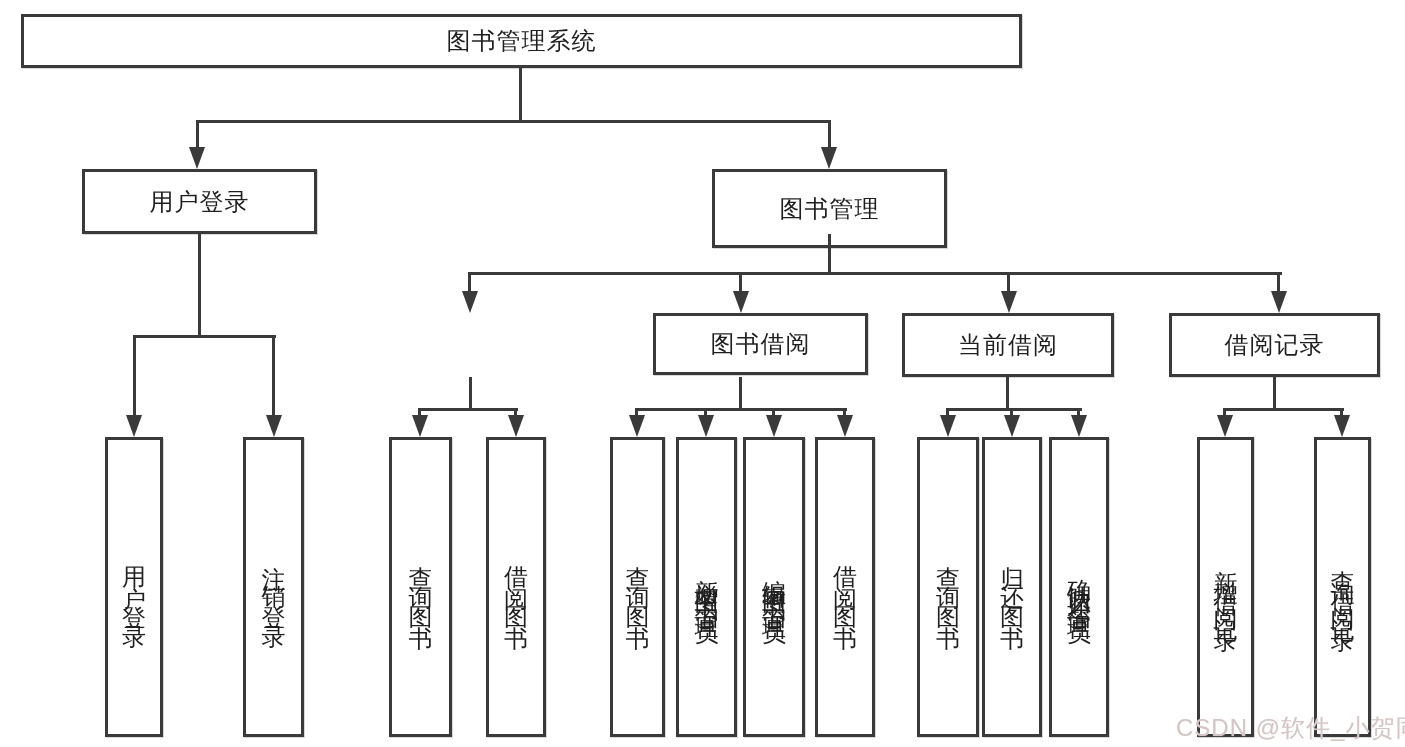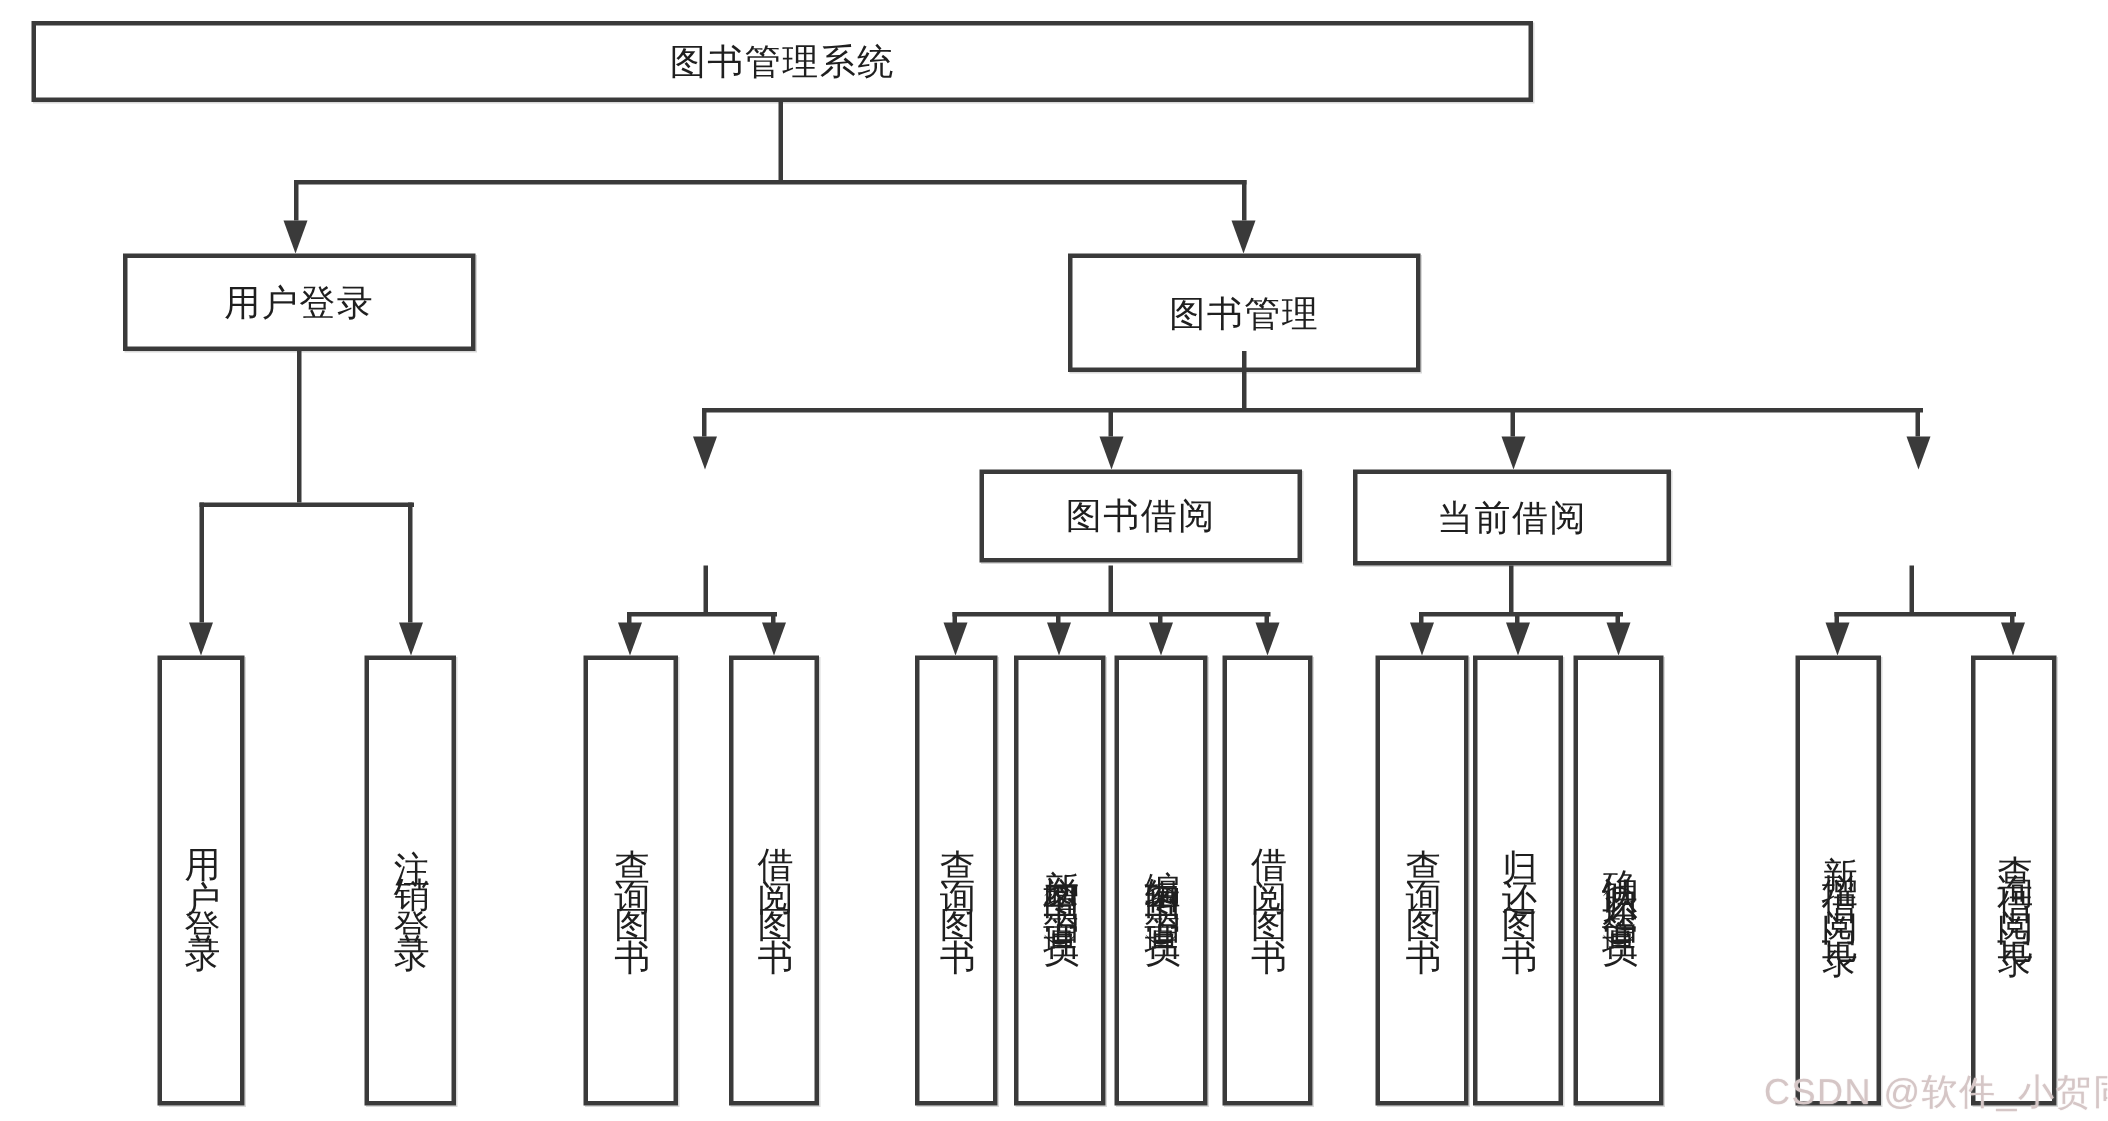--- a/index.html
+++ b/index.html
@@ -66,20 +66,21 @@
   <div class="ah" style="left:462px; top:291px;"></div>
   <div class="vline" style="left:739px; top:272px; height:19px;"></div>
   <div class="ah" style="left:733px; top:291px;"></div>
   <div class="vline" style="left:1007px; top:272px; height:19px;"></div>
   <div class="ah" style="left:1001px; top:291px;"></div>
   <div class="vline" style="left:1277px; top:272px; height:19px;"></div>
   <div class="ah" style="left:1271px; top:291px;"></div>
 
   <div class="box" style="left:633px; top:313px; width:215px; height:62px;margin-left:20px;">图书借阅</div>
   <div class="box" style="left:902px; top:313px; width:212px; height:64px;">当前借阅</div>
+  <div class="box" style="left:1169px; top:313px; width:211px; height:64px;">借阅记录</div>
 
   <div class="vline" style="left:469px; top:377px; height:31px;"></div>
   <div class="hline" style="left:418px; top:408px; width:100px;"></div>
   <div class="vline" style="left:418px; top:408px; height:9px;"></div>
   <div class="ah" style="left:412px; top:415px;"></div>
   <div class="vline" style="left:514px; top:408px; height:9px;"></div>
   <div class="ah" style="left:508px; top:415px;"></div>
 
   <div class="vline" style="left:739px; top:377px; height:31px;"></div>
   <div class="hline" style="left:635px; top:408px; width:212px;"></div>

